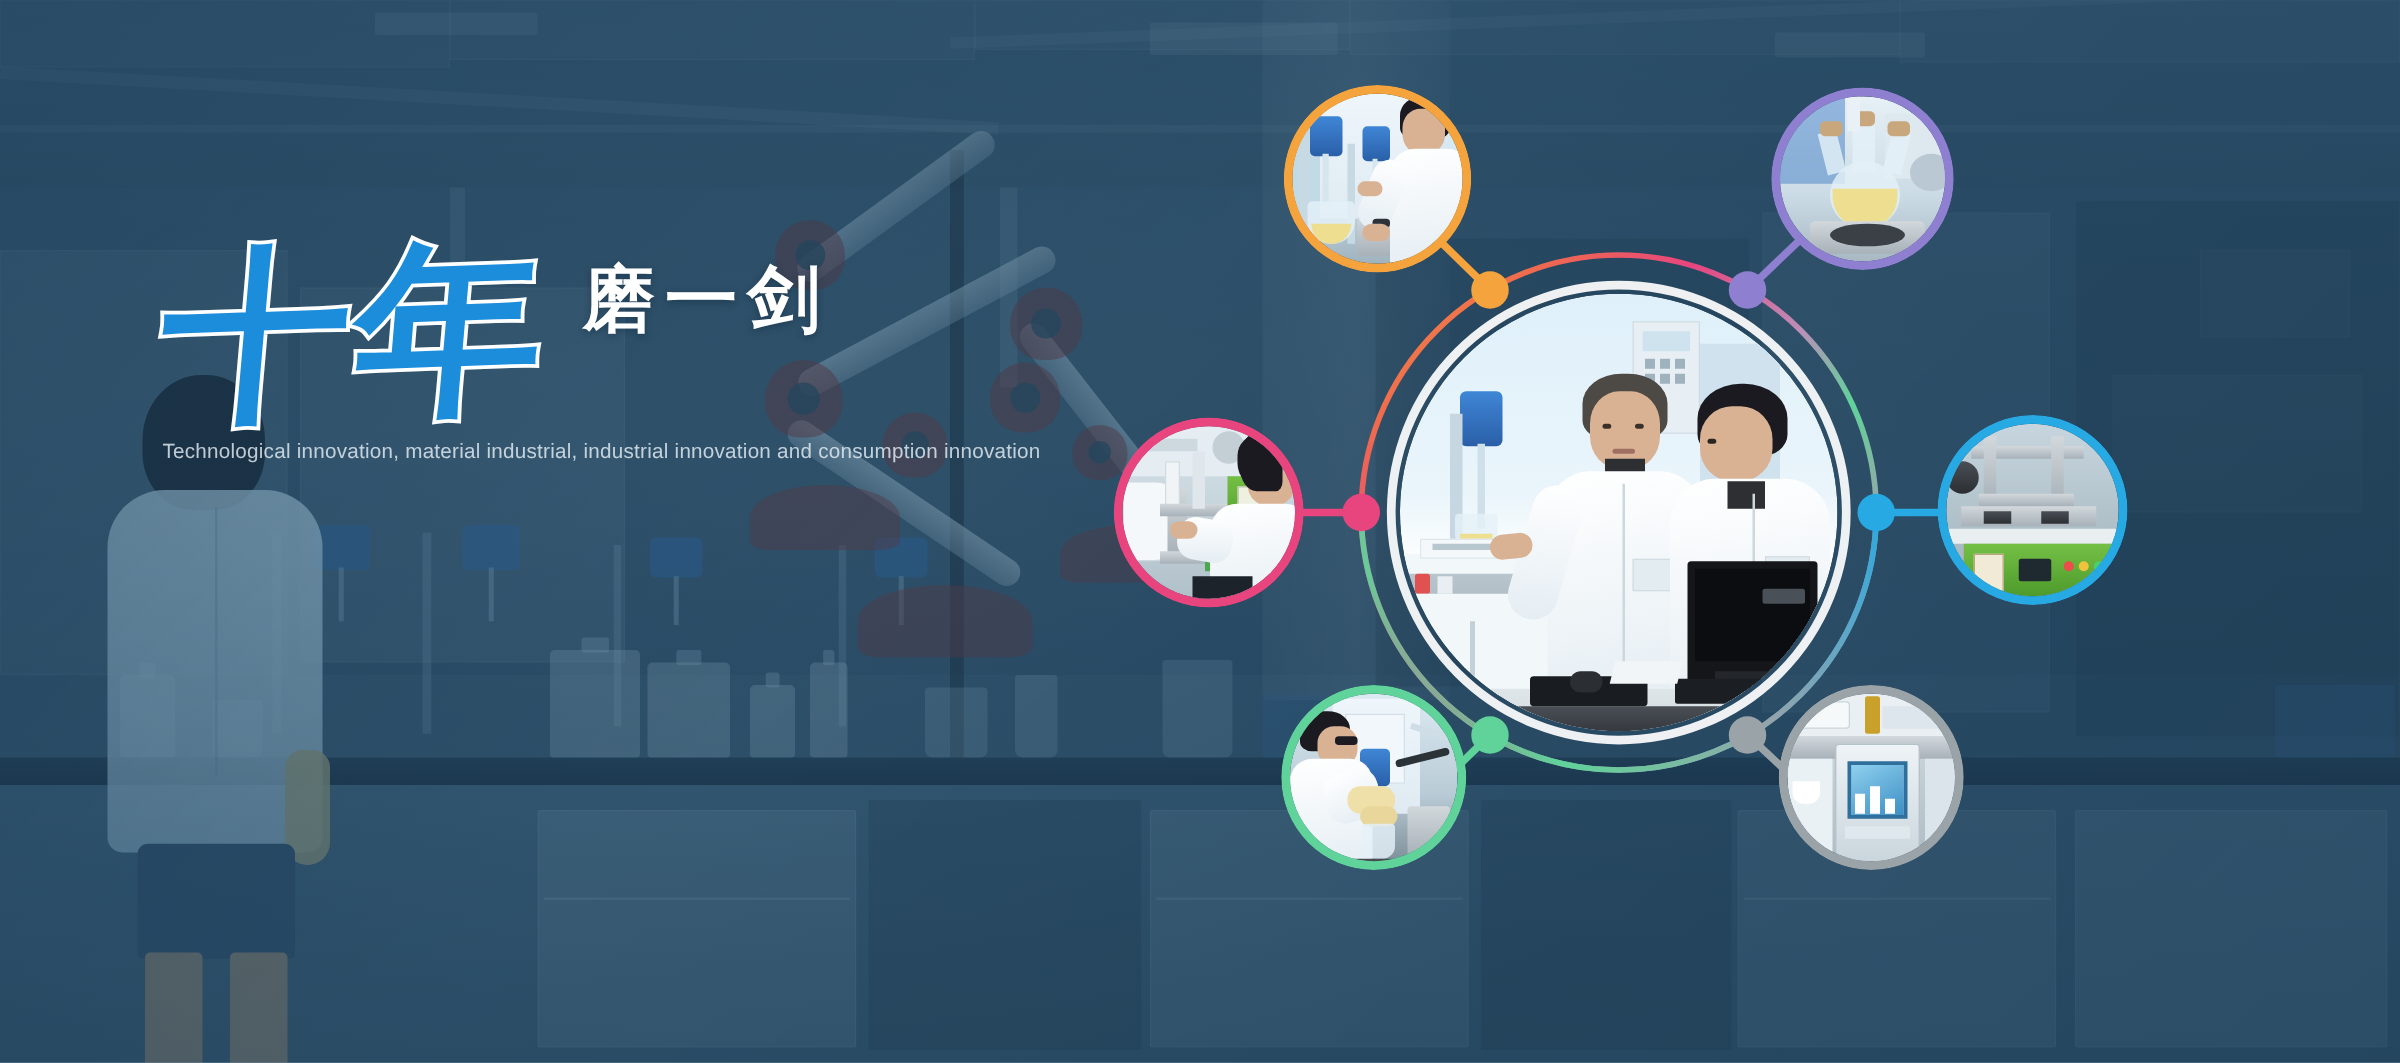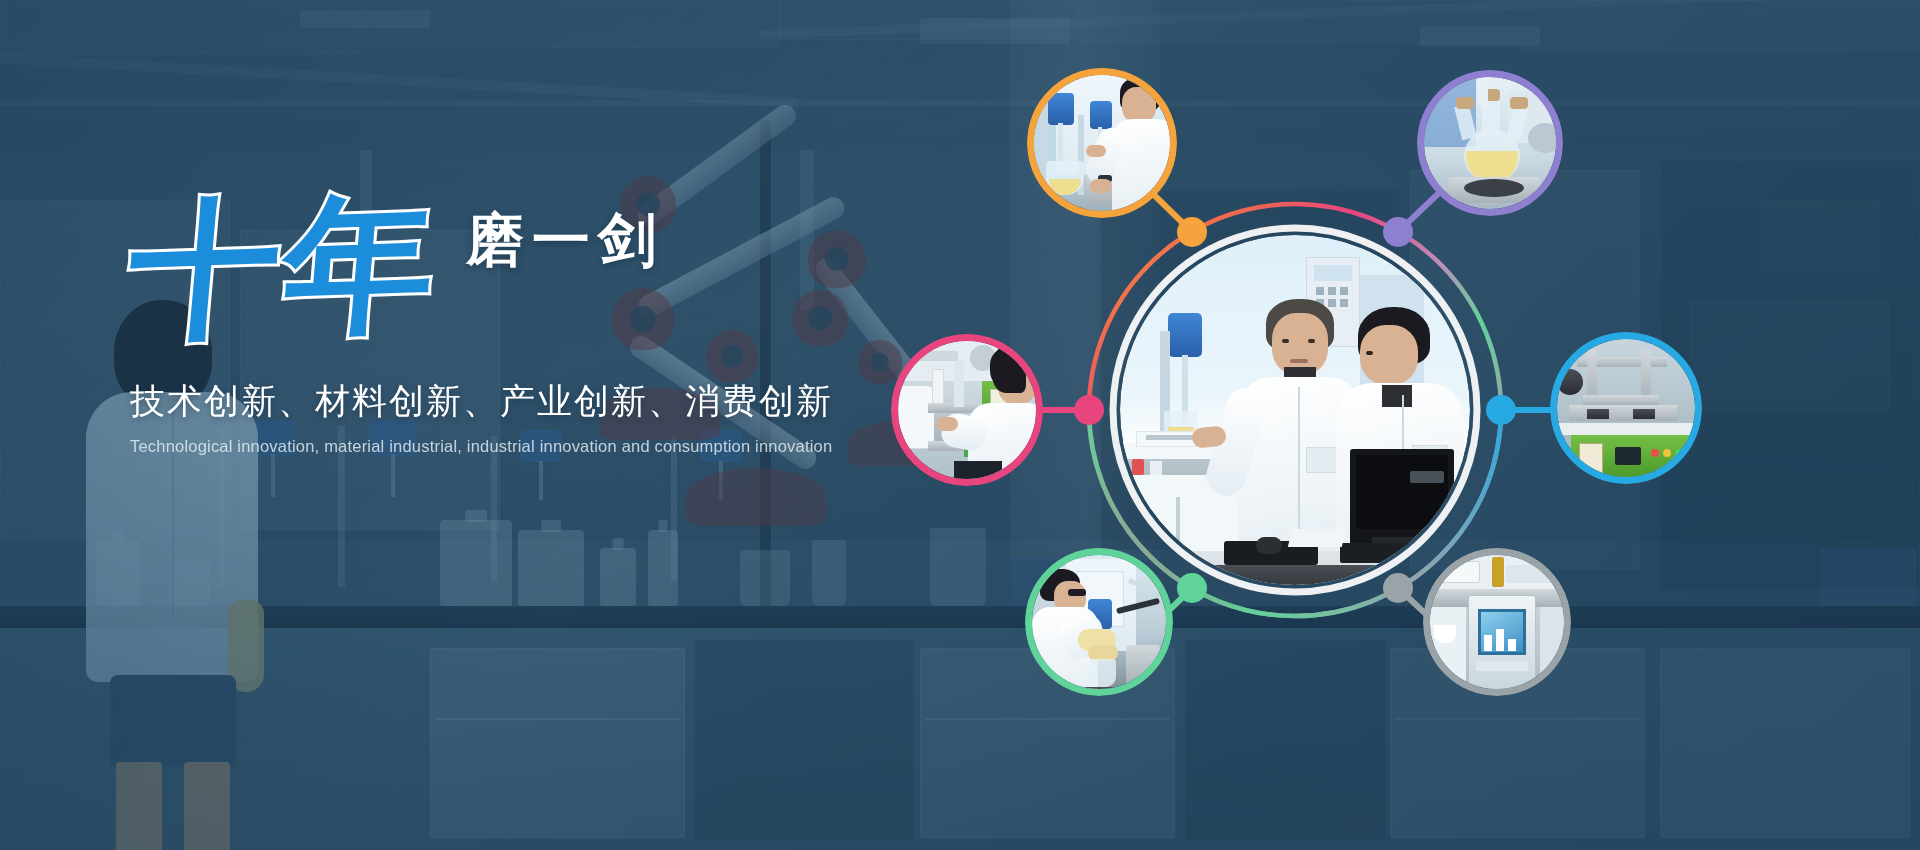--- a/index.html
+++ b/index.html
@@ -381,21 +381,20 @@
     <div class="bg-tint2"></div>
   </div>
 
   <div class="text-block">
     <div class="headline-row">
       <div class="calli">十年</div>
       <div class="head-right">
         <div class="head-l1">磨一剑</div>
       </div>
     </div>
-    <div class="sub-cn">技术创新、材料创新、产业创新、消费创新</div>
     <div class="sub-en">Technological innovation, material industrial, industrial innovation and consumption innovation</div>
   </div>
 
   <div class="graphic">
 
     <svg width="580" height="620" viewBox="0 0 580 620">
       <defs>
         <linearGradient id="gOrbit" x1="0%" y1="0%" x2="100%" y2="100%">
           <stop offset="0%" stop-color="#f5a33c"></stop>
           <stop offset="18%" stop-color="#ef6a4e"></stop>

